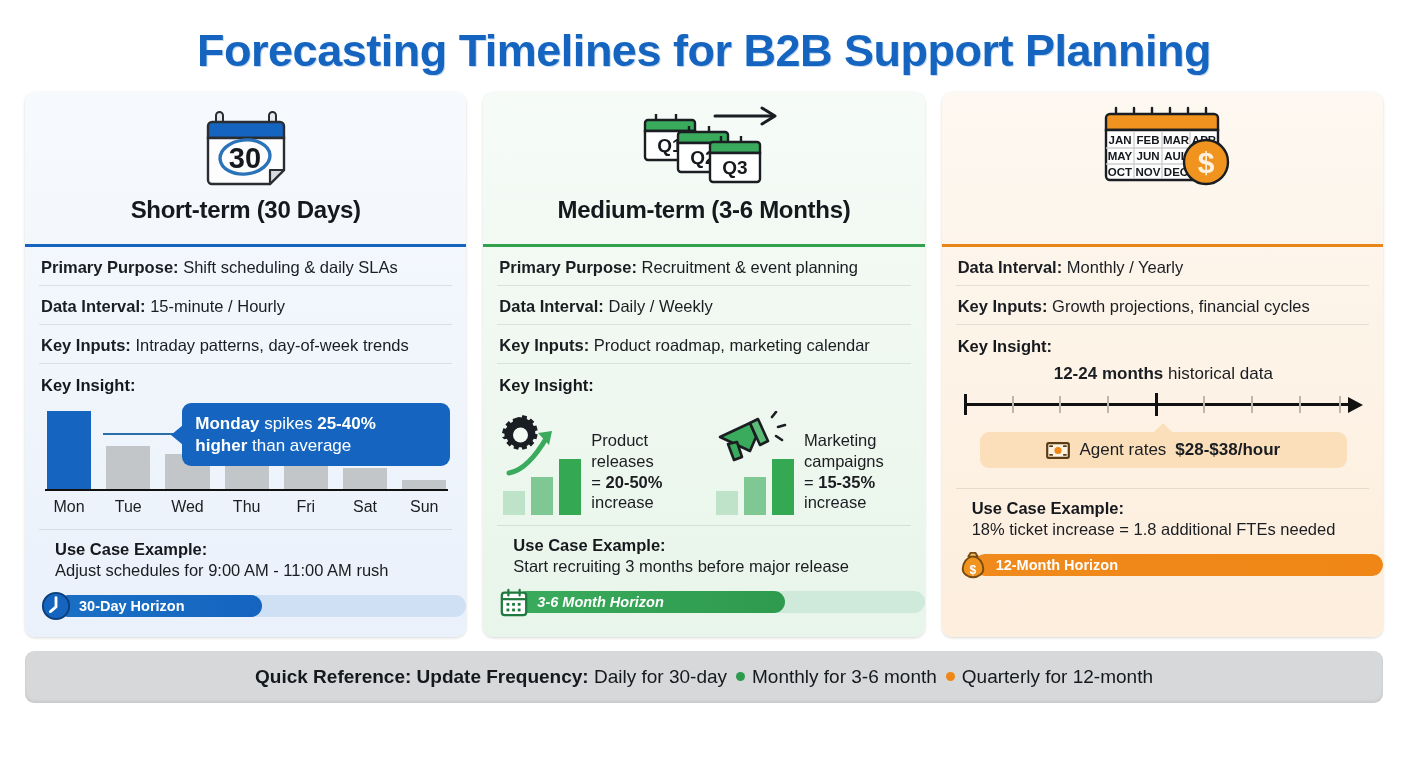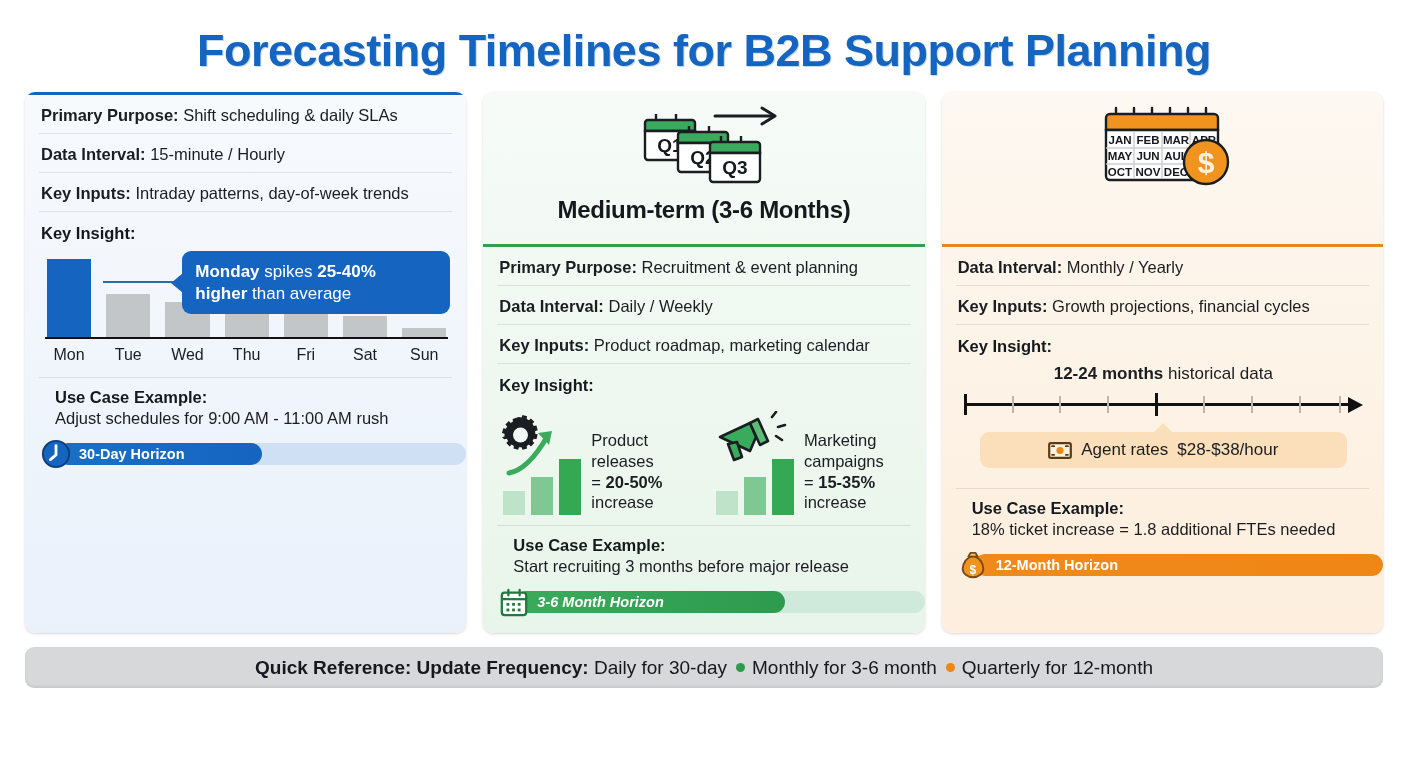--- a/index.html
+++ b/index.html
@@ -128,21 +128,21 @@
     border-left: 15px solid #111; }
   .tl-tick { position:absolute; top: 4px; width: 2px; height: 17px; background:#bdb6ab; }
   .tl-tick.major { background:#111; width: 3px; top: 1px; height: 23px; }
   .tl-tick.endcap { background:#111; width: 3px; top: 2px; height: 21px; }
   .money-pill {
     position: relative; margin: 14px 22px 0 22px;
     background: #fbdfba; border-radius: 9px;
     padding: 8px 12px; font-size: 17px; color:#1a1d21;
     display:flex; align-items:center; justify-content:center; gap: 9px;
   }
-  .money-pill b { font-weight: normal; }
+  .money-pill b { font-weight: bold; }
   .money-pill:before {
     content:""; position:absolute; top:-9px; left: 50%; margin-left:-10px;
     border-left: 10px solid transparent; border-right: 10px solid transparent;
     border-bottom: 10px solid #fbdfba;
   }
 
   
   .usecase { padding: 10px 16px 0 16px; border-top: 1px solid rgba(0,0,0,.09); margin: 4px 14px 0 14px; }
   .uc-label { font-size: 16.5px; font-weight: bold; color:#15181c; }
   .uc-text { font-size: 16.5px; color:#1a1d21; margin-top: 2px; white-space: nowrap; }
@@ -157,41 +157,55 @@
   .blue   .hz-fill { background: linear-gradient(90deg,#1a6fc4,#1565c0); }
   .green  .hz-fill { background: linear-gradient(90deg,#3aab5c,#2e9a4d); }
   .orange .hz-fill { background: linear-gradient(90deg,#f08a1c,#ef8615); }
   .hz-label {
     position:absolute; left: 22px; top: 0; bottom:0; display:flex; align-items:center;
     font-size: 14.5px; font-weight: bold; color:#fff; white-space: nowrap;
   }
 
   
   .footer {
-    margin: 14px 25px 0 25px; height: 41px; border-radius: 9px;
+    margin: 14px 25px 0 25px; height: 52px; border-radius: 9px;
     background: #d6d8da;
     display:flex; align-items:center; justify-content:center;
     font-size: 19px; color:#15181c;
     box-shadow: inset 0 -2px 3px rgba(0,0,0,.07);
   }
   .footer b { font-weight: bold; }
   .dot { display:inline-block; width:9px; height:9px; border-radius:50%; margin:0 7px 1px 9px; vertical-align: middle; }
   .dot.g { background:#2e9a4d; }
   .dot.o { background:#ef8615; }
 </style>
 </head>
 <body>
 
 <div class="page">
 
   <div class="title">Forecasting Timelines for B2B Support Planning</div>
 
   <div class="cards">
 
     <div class="card blue">
+      <div class="card-head">
+        <div class="card-icon">
+          <svg width="88" height="88" viewBox="0 0 88 88">
+            <rect x="14" y="10" width="7" height="16" rx="3.5" fill="#e9eaec" stroke="#2a2d31" stroke-width="2"></rect>
+            <rect x="67" y="10" width="7" height="16" rx="3.5" fill="#e9eaec" stroke="#2a2d31" stroke-width="2"></rect>
+            <path d="M10 20h68a4 4 0 0 1 4 4v12H6V24a4 4 0 0 1 4-4z" fill="#1565c0" stroke="#2a2d31" stroke-width="2.4"></path>
+            <path d="M6 36h76v32l-14 14H10a4 4 0 0 1-4-4V36z" fill="#fdfdfd" stroke="#2a2d31" stroke-width="2.4"></path>
+            <path d="M82 68 68 82V68z" fill="#d9dadd" stroke="#2a2d31" stroke-width="2.2" stroke-linejoin="round"></path>
+            <ellipse cx="43" cy="55" rx="25" ry="17" fill="none" stroke="#2a73b8" stroke-width="3.4" stroke-linecap="round" transform="rotate(-6 43 55)"></ellipse>
+            <text x="43" y="66" font-family="Liberation Sans, sans-serif" font-size="29" font-weight="bold" fill="#15181c" text-anchor="middle">30</text>
+          </svg>
+        </div>
+        <div class="card-title">Short-term (30 Days)</div>
+      </div>
       <div class="head-rule"></div>
 
       <div class="rows">
         <div class="row">
           <b>Primary Purpose:</b>
           <span>Shift scheduling &amp; daily SLAs</span>
         </div>
         <div class="row">
           <b>Data Interval:</b>
           <span>15-minute / Hourly</span>

